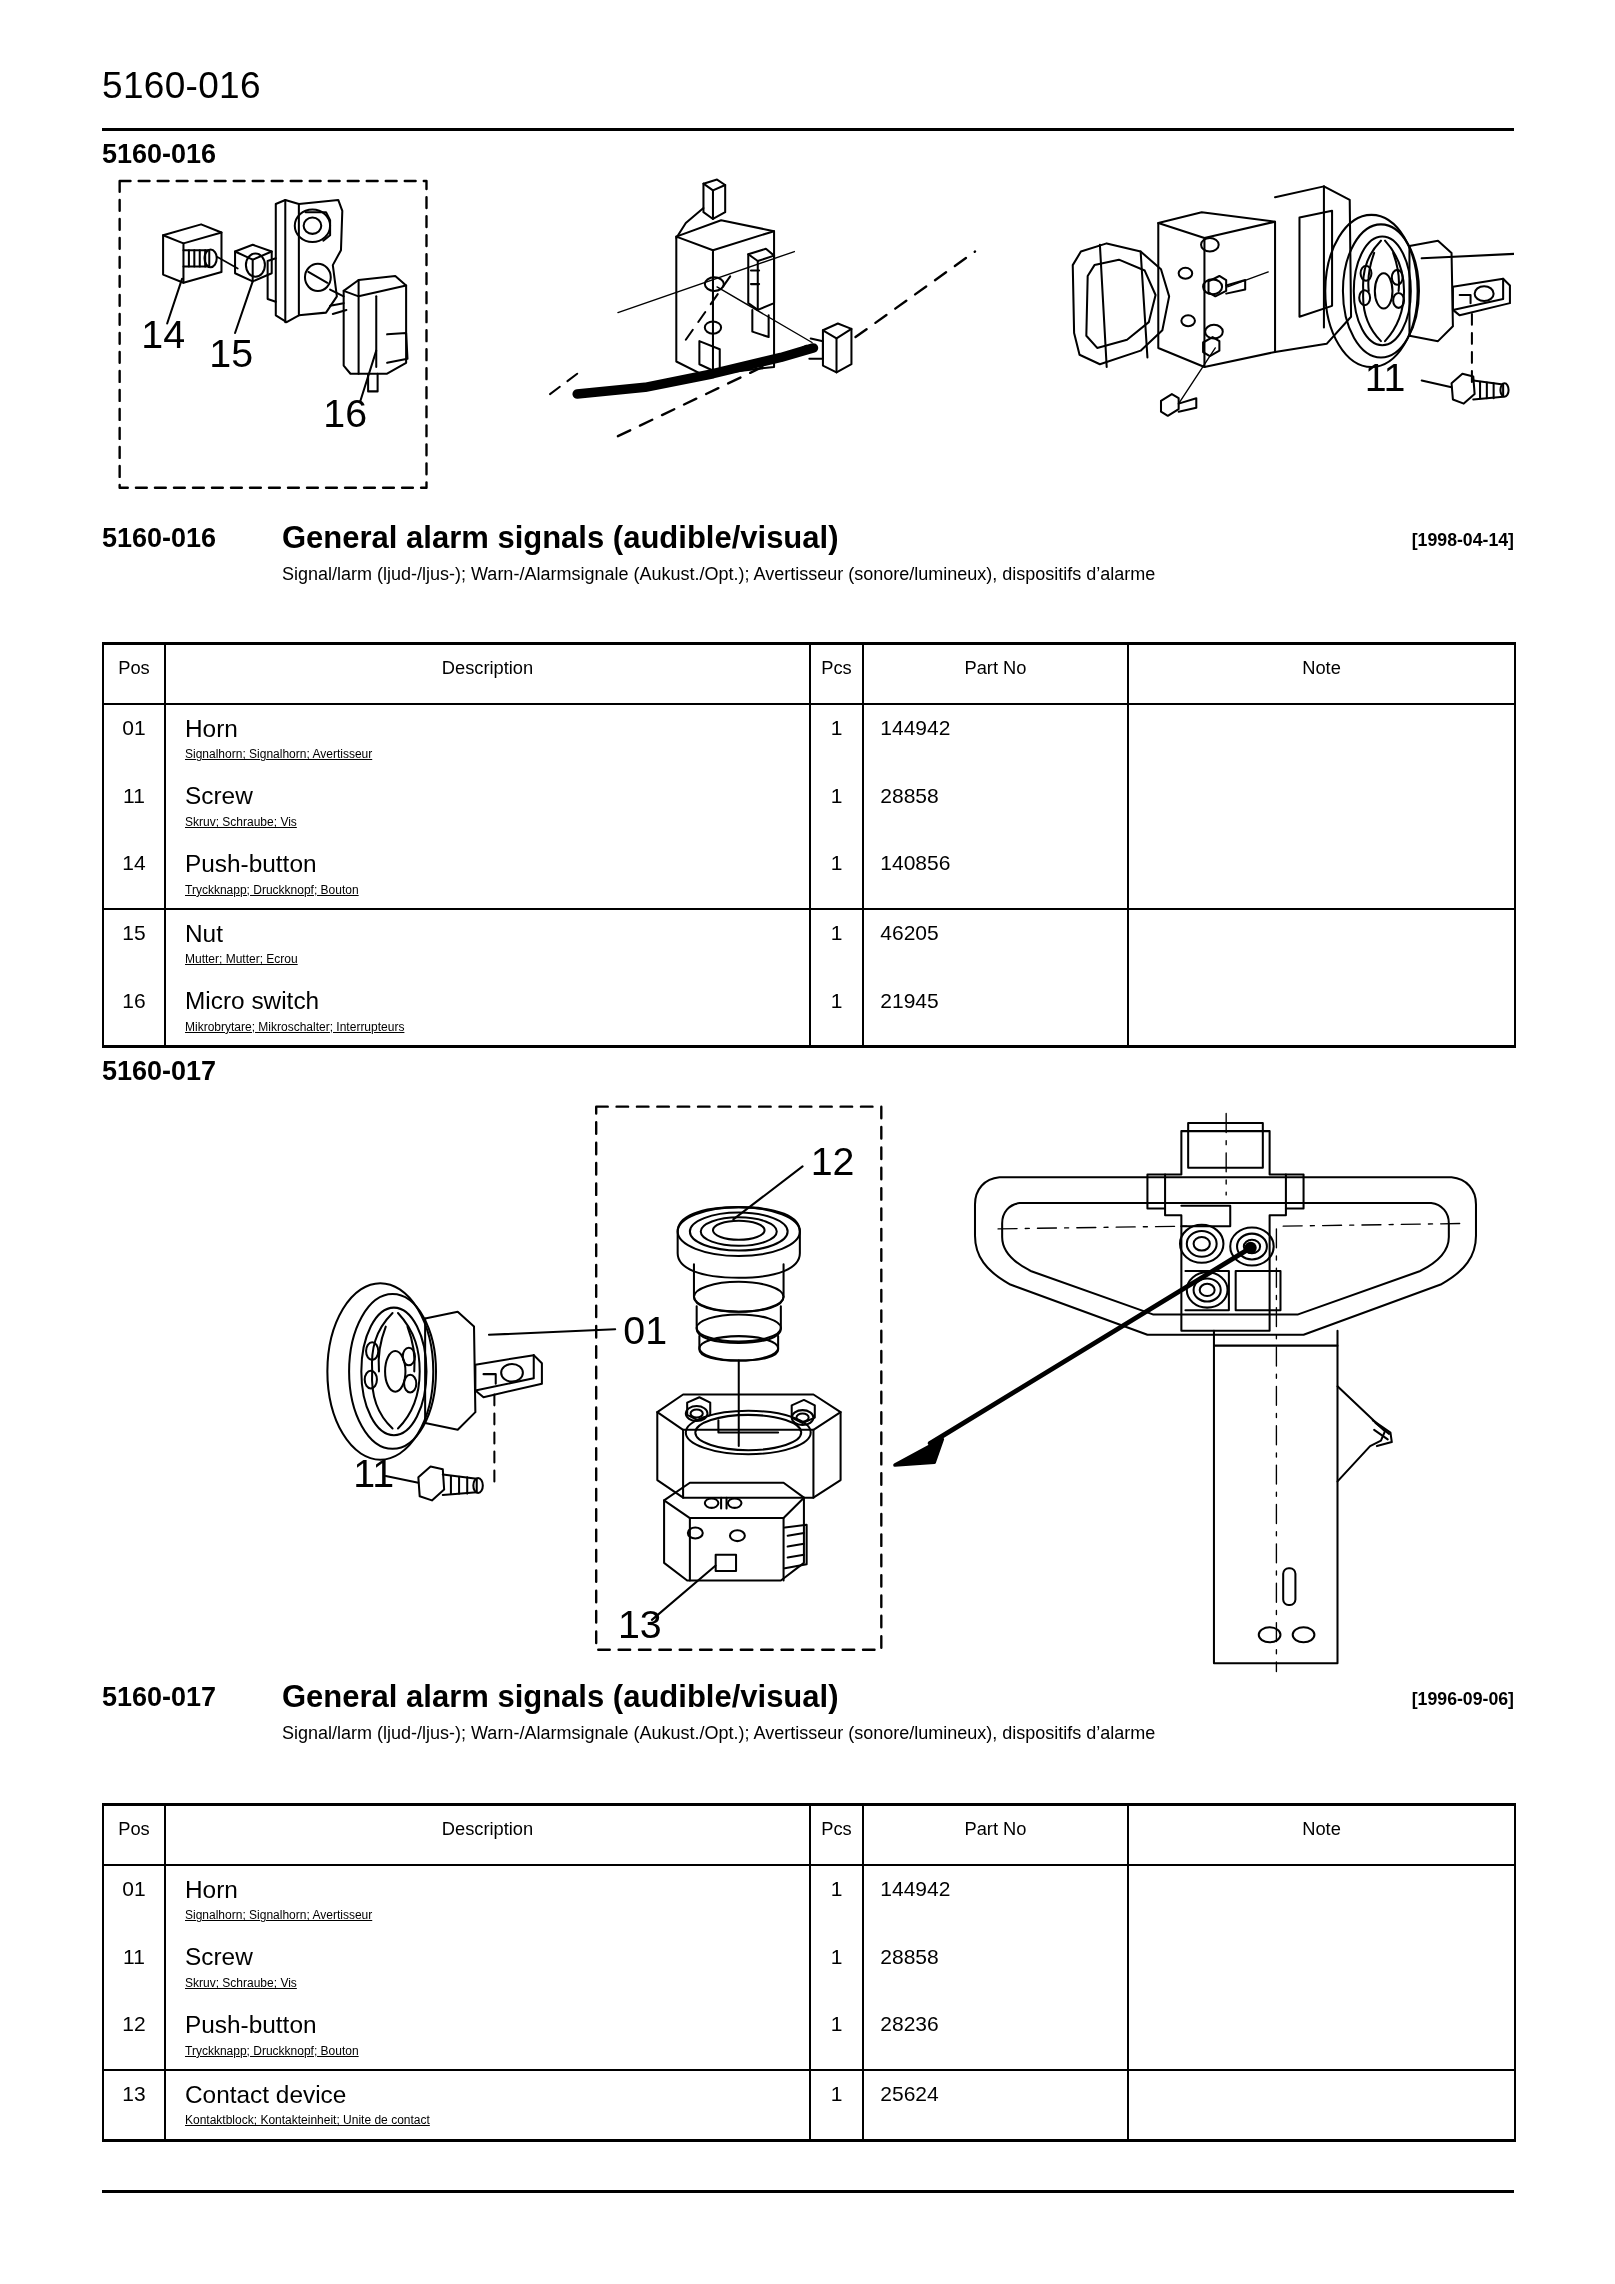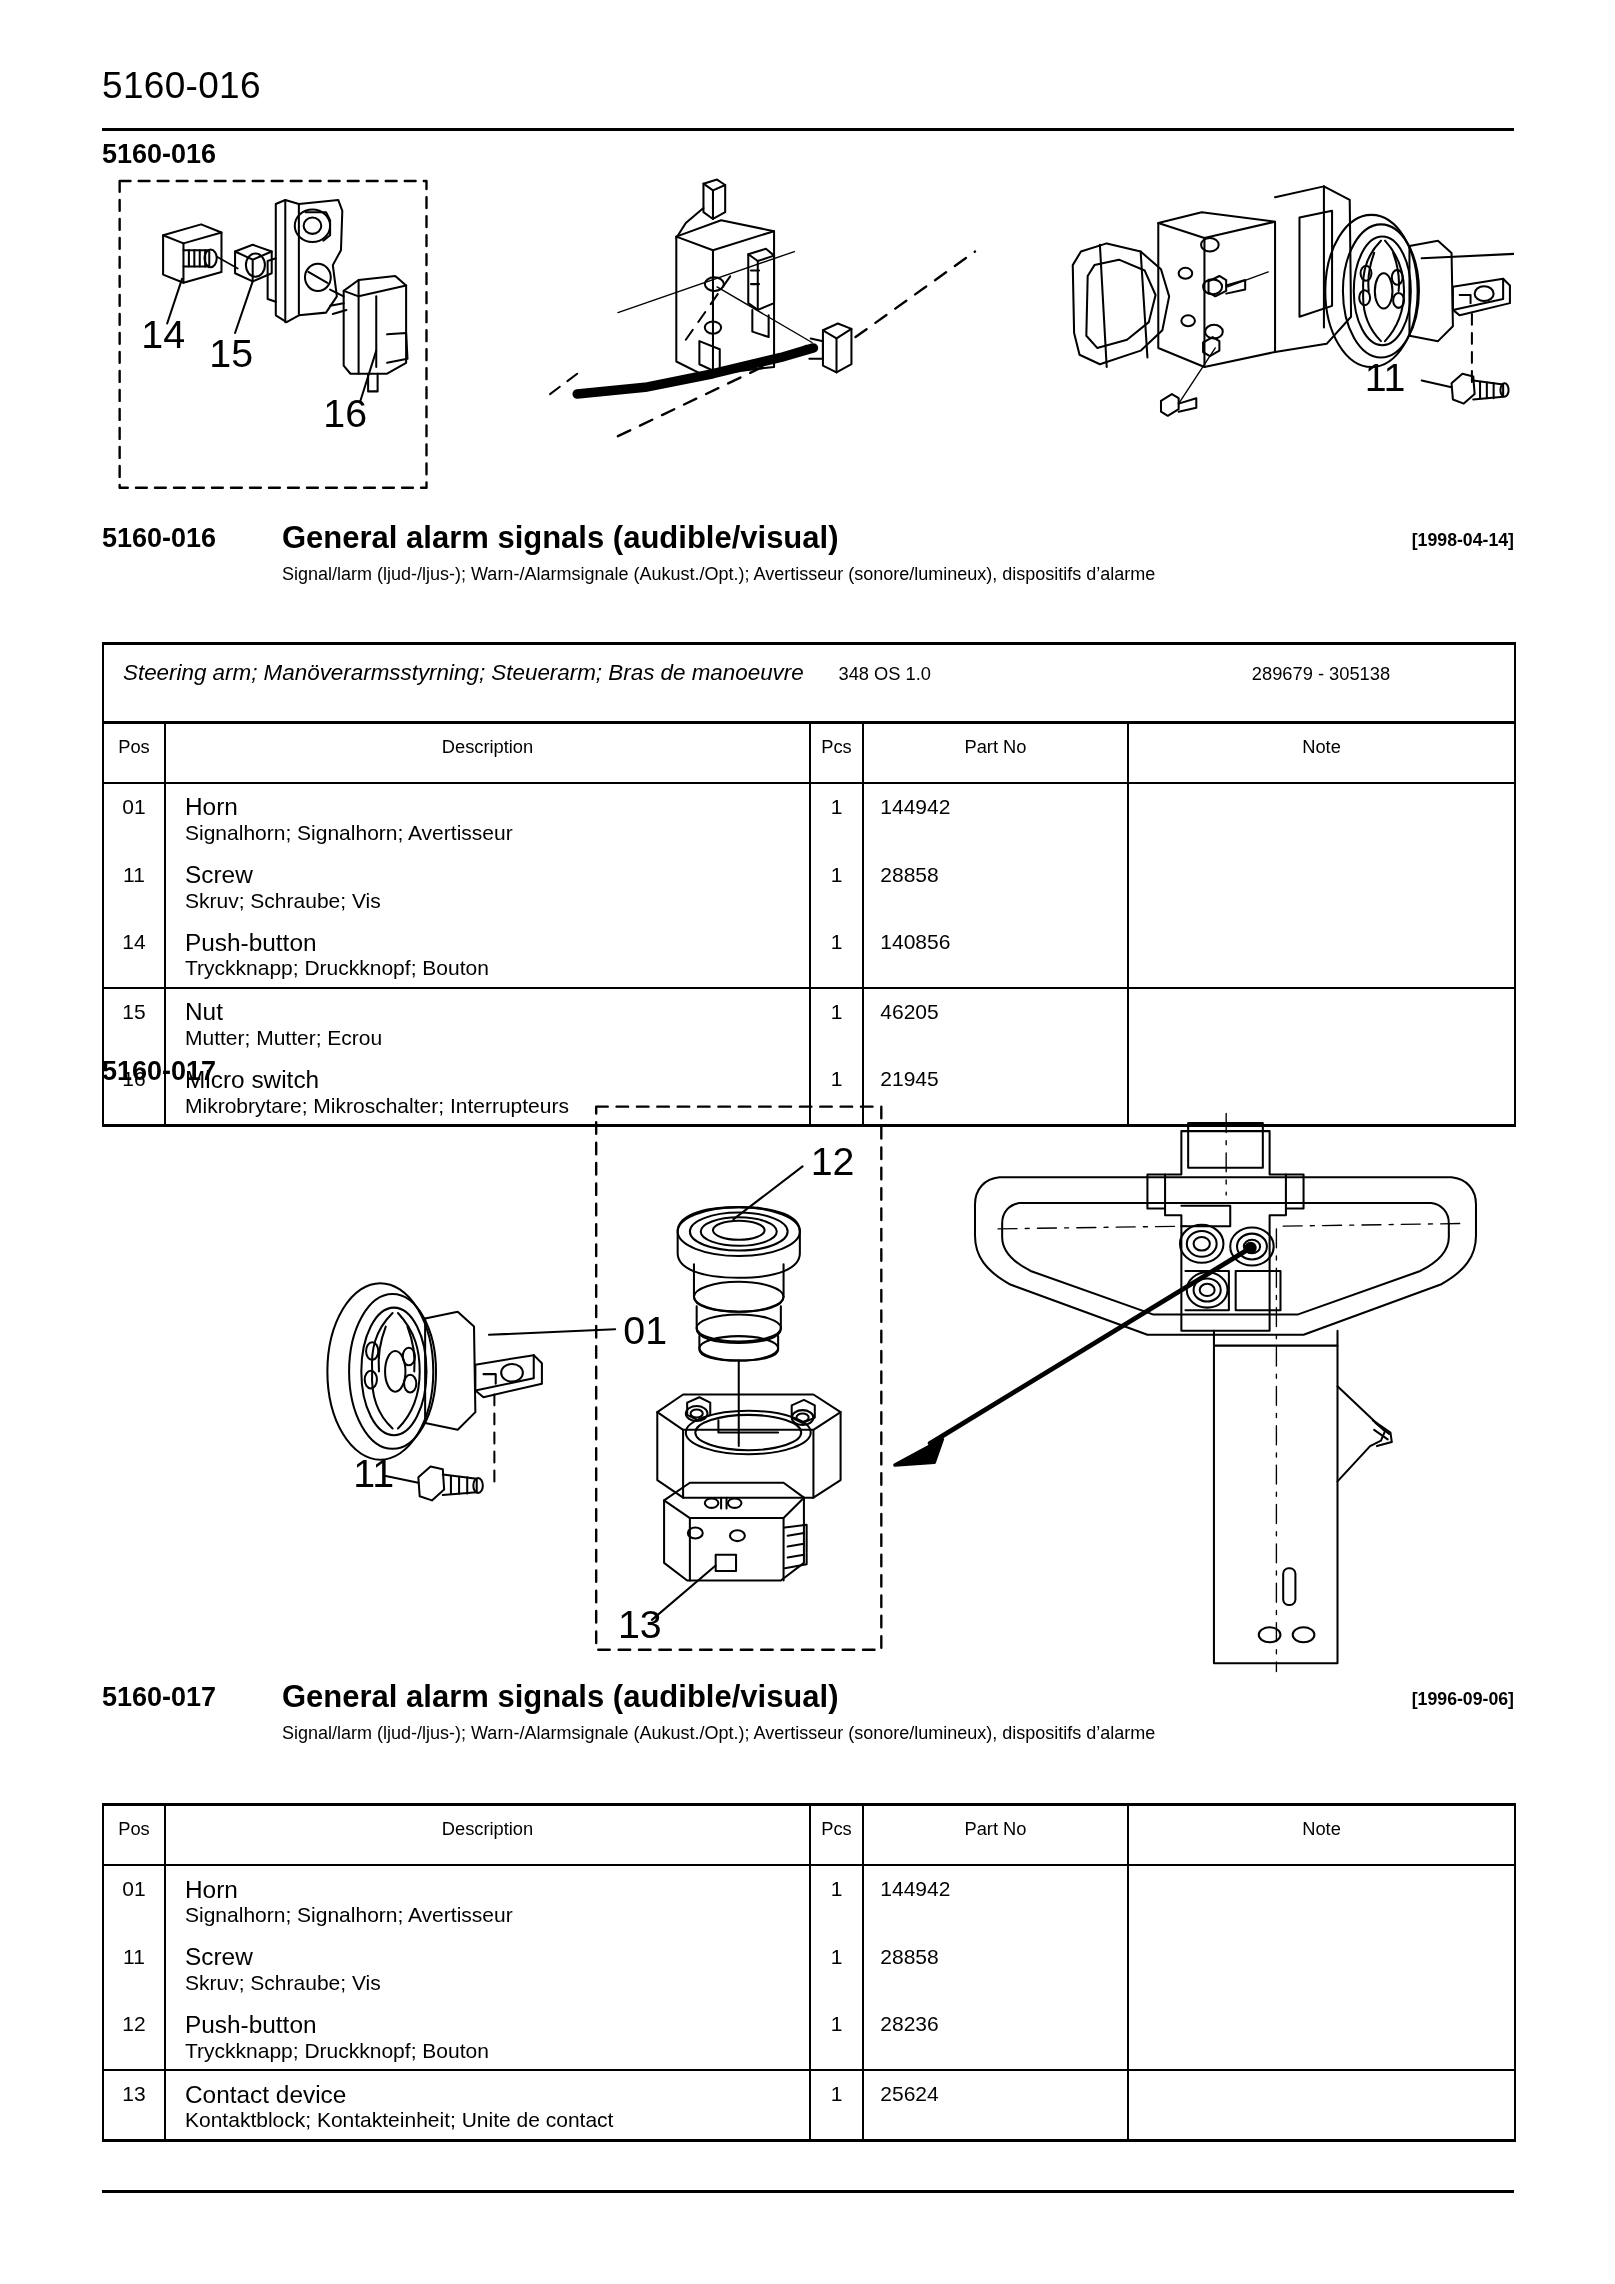--- a/index.html
+++ b/index.html
@@ -167,23 +167,24 @@
     font-size: 21px;
     text-align: center;
     padding-top: 11px !important;
   }
   .cell-desc { padding: 9.5px 0 4.1px 19px !important; }
   .desc-main {
     font-size: 24.4px;
     line-height: 27px;
   }
   .desc-sub {
-    font-size: 21px;
+    font-size: 12px;
     line-height: 20.4px;
     padding-top: 2.7px;
+    text-decoration: underline;
   }
   .cell-pcs {
     font-size: 21px;
     text-align: center;
     padding-top: 11px !important;
   }
   .cell-part {
     font-size: 21px;
     padding: 11px 0 0 16.3px !important;
   }
@@ -400,25 +401,20 @@
 
   <table class="parts-table" style="top:642px;">
     <colgroup>
       <col class="c-pos">
         <col class="c-desc">
         <col class="c-pcs">
         <col class="c-part">
         <col class="c-note">
     </colgroup>
     <tbody>
-      <tr class="ct-title-row">
-        <td class="ct-assembly" colspan="2">Steering arm; Manöverarmsstyrning; Steuerarm; Bras de manoeuvre</td>
-        <td class="ct-model" colspan="2">348   OS 1.0</td>
-        <td class="ct-range">289679 - 305138</td>
-      </tr>
       <tr class="ct-head-row">
         <td class="cell-pos">Pos</td>
         <td class="cell-desc" style="text-align:center;padding-left:0 !important;">Description</td>
         <td class="cell-pcs">Pcs</td>
         <td class="cell-part" style="text-align:center;padding-left:0 !important;">Part No</td>
         <td class="cell-note" style="text-align:center;">Note</td>
       </tr>
 
       <tr class="row-item">
         <td class="cell-pos">01</td>

